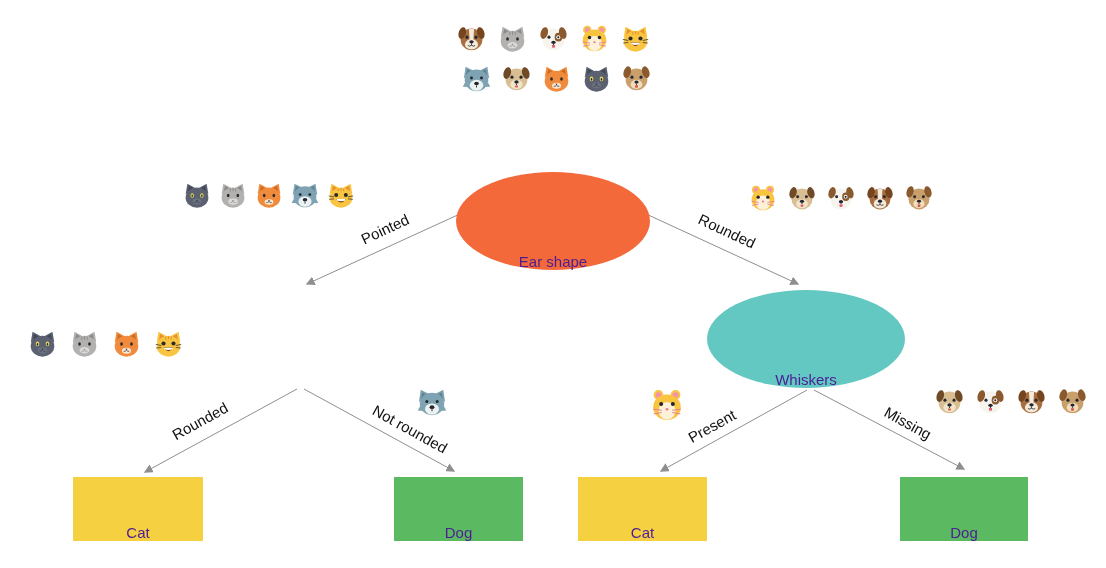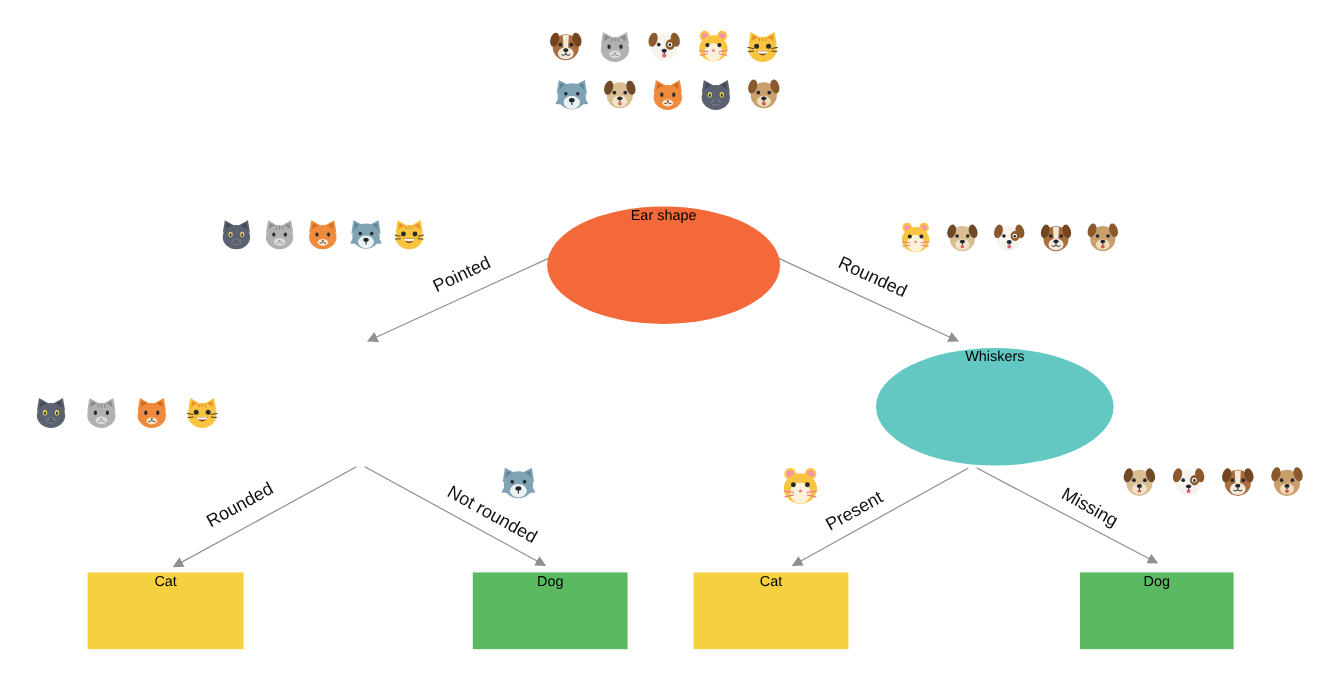--- a/index.html
+++ b/index.html
@@ -2,22 +2,22 @@
 <html><head>
 <meta charset="utf-8">
 <style>
   html,body{margin:0;padding:0;background:#fff;}
   #canvas{
     position:relative;width:1106px;height:568px;background:#ffffff;
     font-family:"Liberation Sans","DejaVu Sans",sans-serif;overflow:hidden;
   }
   #edges{position:absolute;left:0;top:0;width:1106px;height:568px;z-index:1;}
   .node{
-    position:absolute;display:flex;align-items:flex-start;justify-content:center;
-    color:#000000;font-size:12px;z-index:2;
+    position:absolute;display:flex;align-items:flex-end;justify-content:center;
+    color:#4c1d95;font-size:15px;z-index:2;
   }
   .ellipse{border-radius:50%;}
   .leaf{border-radius:0;}
   .edge-label{
     position:absolute;font-size:15px;color:#111;white-space:nowrap;z-index:3;
     transform-origin:center center;
   }
   .emoji-row{position:absolute;display:flex;align-items:center;z-index:2;}
   .emoji{display:inline-block;line-height:0;}
   .emoji svg{display:block;}
@@ -39,21 +39,21 @@
     <line x1="304" y1="389" x2="454" y2="471" stroke="#8f8f8f" stroke-width="1" marker-end="url(#arrow)"></line>
     <line x1="807" y1="390" x2="661" y2="471" stroke="#8f8f8f" stroke-width="1" marker-end="url(#arrow)"></line>
     <line x1="814" y1="390" x2="964" y2="469" stroke="#8f8f8f" stroke-width="1" marker-end="url(#arrow)"></line>
   </svg>
 
   <div class="node ellipse" style="left: 456px; top: 172px; width: 194px; height: 98px; background: rgb(243, 105, 58);">
     <span>Ear shape</span>
   </div>
 
 
-  <div class="node ellipse" style="left: 730px; top: 290px; width: 198px; height: 98px; background: rgb(99, 200, 194);">
+  <div class="node ellipse" style="left: 707px; top: 290px; width: 198px; height: 98px; background: rgb(99, 200, 194);">
     <span>Whiskers</span>
   </div>
 
   <div class="node leaf" style="left: 73px; top: 477px; width: 130px; height: 64px; background: rgb(245, 208, 64);">
     <span>Cat</span>
   </div>
   <div class="node leaf" style="left: 394px; top: 477px; width: 129px; height: 64px; background: rgb(91, 185, 98);">
     <span>Dog</span>
   </div>
   <div class="node leaf" style="left: 578px; top: 477px; width: 129px; height: 64px; background: rgb(245, 208, 64);">

